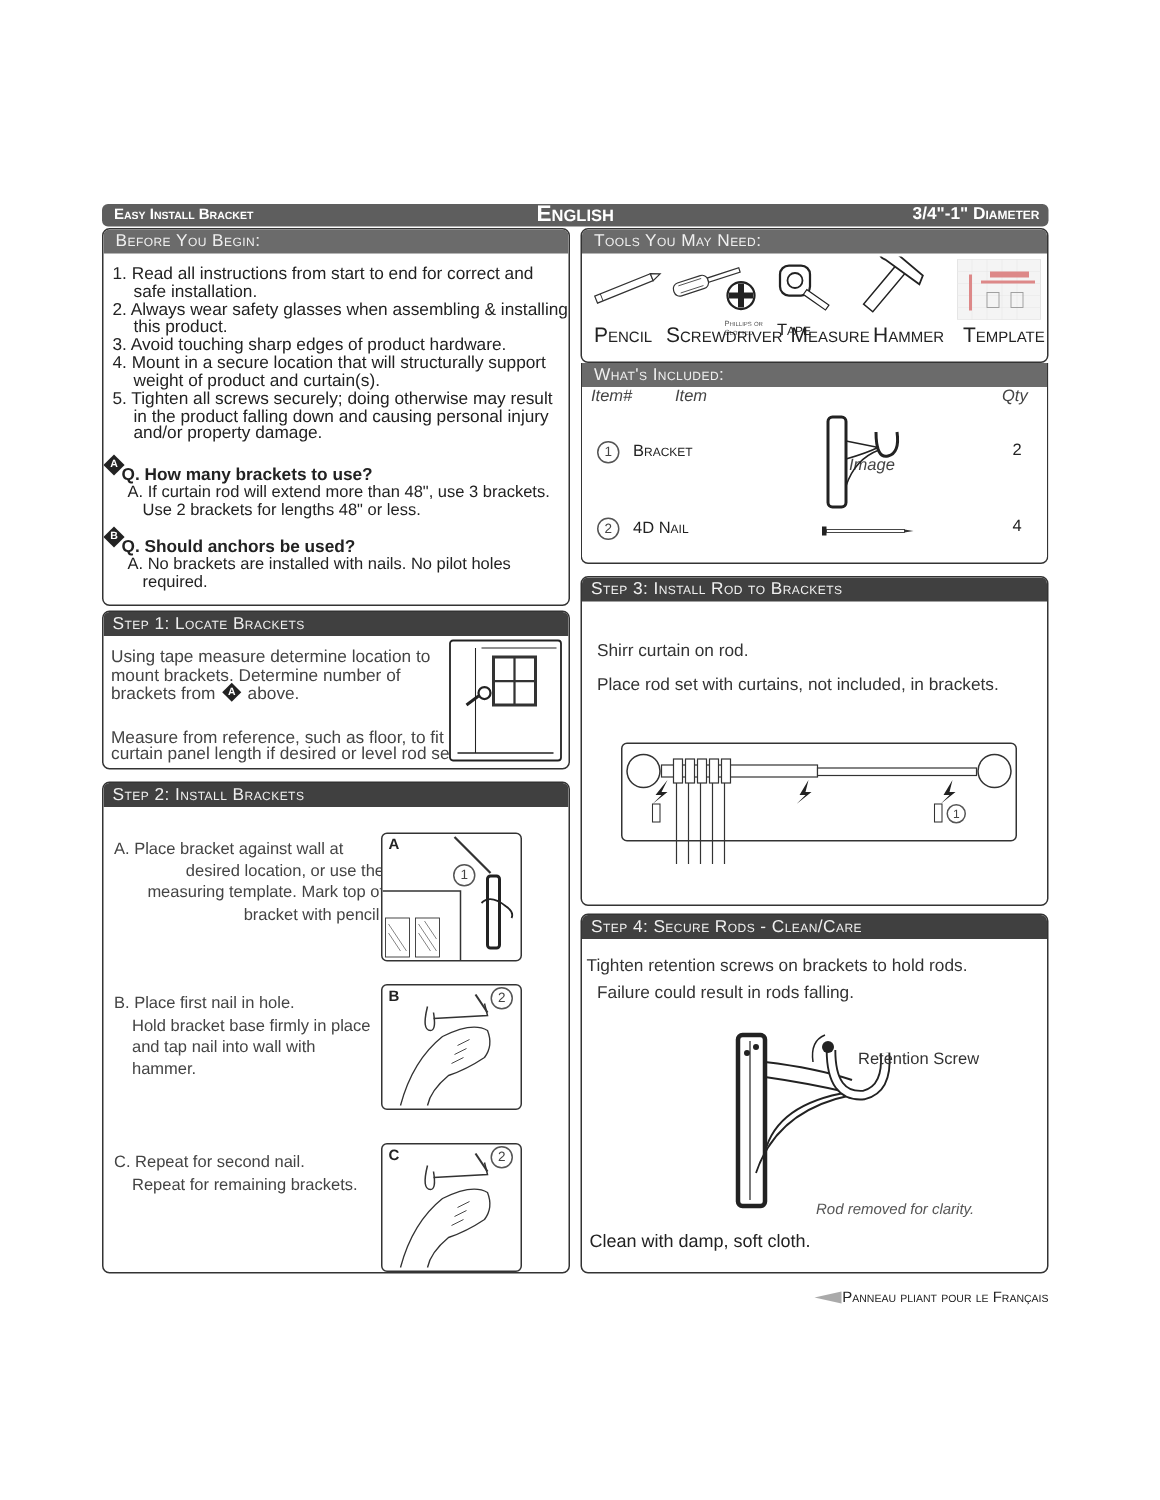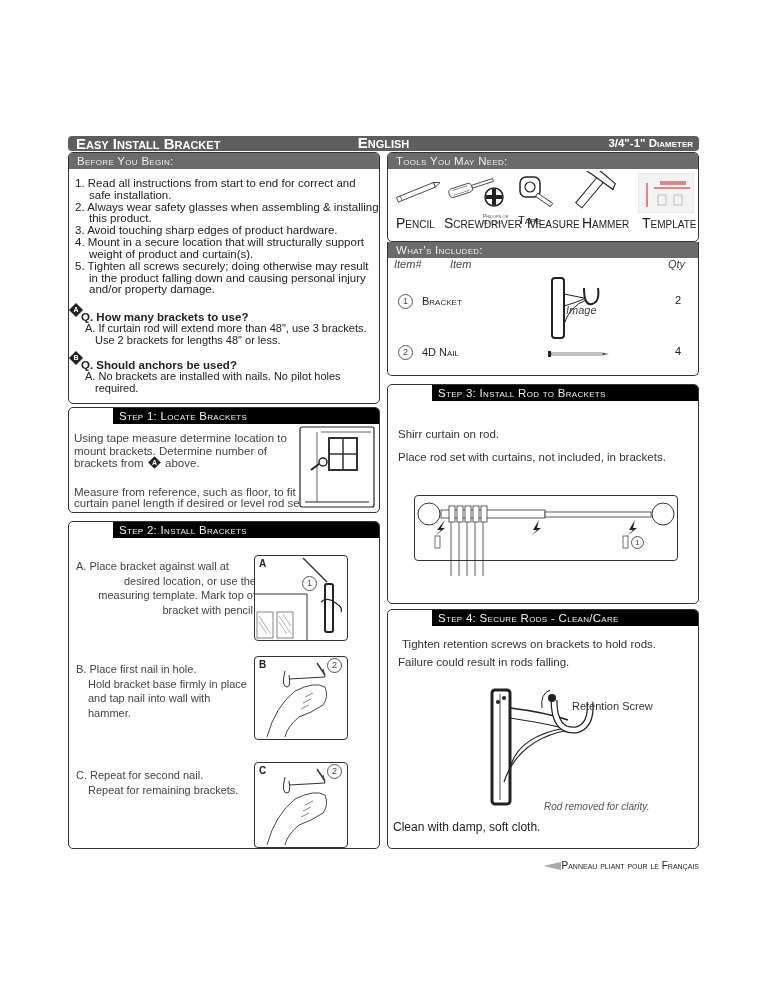--- a/index.html
+++ b/index.html
@@ -1,23 +1,23 @@
 <!DOCTYPE html>
 <html><head>
 <meta charset="utf-8">
 <style>
   html, body { margin:0; padding:0; background:#ffffff; }
   body { width:773px; height:1000px; position:relative; font-family:"Liberation Sans", sans-serif; color:#222; overflow:hidden; }
   .titlebar { position:absolute; left:68px; top:136px; width:631px; height:15px; background:#5e5e5e; border-radius:4px; color:#fff; font-weight:bold; font-size:11px; }
-  .titlebar .l { position:absolute; left:8px; top:0px; line-height:15px; font-variant:small-caps; font-size:15px; }
+  .titlebar .l { position:absolute; left:8px; top:0px; line-height:15px; font-variant:small-caps; font-size:10px; }
   .titlebar .c { position:absolute; left:0; right:0; text-align:center; top:-2px; font-size:15px; line-height:17px; font-variant:small-caps; }
   .titlebar .r { position:absolute; right:6px; top:0; line-height:15px; font-variant:small-caps; font-size:11.5px; }
   .panel { position:absolute; border:1.5px solid #333; border-radius:5px; background:#fff; overflow:hidden; box-sizing:border-box; }
   .ph { background:#6b6b6b; color:#f0f0f0; font-size:11.5px; height:16px; line-height:16px; padding-left:8px; font-variant:small-caps; letter-spacing:0.3px; }
-  .ph2 { background:#000000; color:#f0f0f0; font-size:11.5px; height:16px; line-height:16px; padding-left:6px; font-variant:small-caps; letter-spacing:0.3px;margin-left:44px; }
+  .ph2 { background:#404040; color:#f0f0f0; font-size:11.5px; height:16px; line-height:16px; padding-left:6px; font-variant:small-caps; letter-spacing:0.3px; }
   ol.rules { margin:0; padding:0; list-style:none; position:absolute; left:6px; top:25px; width:310px; font-size:11.5px; line-height:11.6px; }
   ol.rules li { padding-left:14px; text-indent:-14px; margin-bottom:0.5px; }
   .qa { position:absolute; left:6px; width:310px; font-size:11px; }
   .qa .q { font-weight:bold; font-size:11.5px; position:relative; padding-left:6px; }
   .qa .a { padding-left:14px; text-indent:-10px; margin-left:6px; line-height:11.5px; }
   .diamond { display:inline-block; width:10px; height:10px; background:#222; transform:rotate(45deg); position:relative; }
   .diamond span { position:absolute; left:0; top:0; width:10px; height:10px; transform:rotate(-45deg); color:#fff; font-size:7px; font-weight:bold; text-align:center; line-height:10px; }
   .badge-abs { position:absolute; left:-4px; top:-6px; }
   .tools { position:absolute; left:0; right:0; top:18px; height:58px; }
   .tool-label { position:absolute; bottom:-2px; font-size:14px; font-variant:small-caps; }
@@ -272,21 +272,21 @@
       <polygon points="220,24 214,34 218,34 212,40 222,32 218,32" fill="#222"></polygon>
       <rect x="20" y="40" width="5" height="12" fill="#fff" stroke="#333" stroke-width="0.7"></rect>
       <rect x="208" y="40" width="5" height="12" fill="#fff" stroke="#333" stroke-width="0.7"></rect>
     </svg>
     <span class="circnum" style="position:absolute; left:216px; top:40px; width:11px; height:11px; line-height:11px; font-size:8px;">1</span>
   </div>
 </div>
 
 <div class="panel" style="left:387px; top:609px; width:312px; height:240px;">
   <div class="ph2">Step 4:   Secure Rods - Clean/Care</div>
-  <div class="body-text" style="left:14px; top:28px; color:#333;">Tighten retention screws on brackets to hold rods.</div>
+  <div class="body-text" style="left:3px; top:28px; color:#333;">Tighten retention screws on brackets to hold rods.</div>
   <div class="body-text" style="left:10px; top:46px; color:#333;">Failure could result in rods falling.</div>
   <svg style="position:absolute; left:100px; top:76px;" width="120" height="124" viewBox="0 0 120 124">
     <rect x="4" y="4" width="18" height="114" rx="3" fill="#fff" stroke="#222" stroke-width="3"></rect>
     <line x1="12" y1="8" x2="12" y2="114" stroke="#222" stroke-width="0.8"></line>
     <circle cx="10" cy="16" r="2" fill="#222"></circle>
       <circle cx="16" cy="12" r="2" fill="#222"></circle>
     <path d="M22,22 Q56,26 80,34" fill="none" stroke="#222" stroke-width="1.5"></path>
     <path d="M22,32 Q50,36 76,42" fill="none" stroke="#222" stroke-width="1.2"></path>
     <path d="M22,82 Q30,50 78,42" fill="none" stroke="#222" stroke-width="1.2"></path>
     <path d="M16,96 Q30,54 80,44" fill="none" stroke="#222" stroke-width="1.2"></path>

